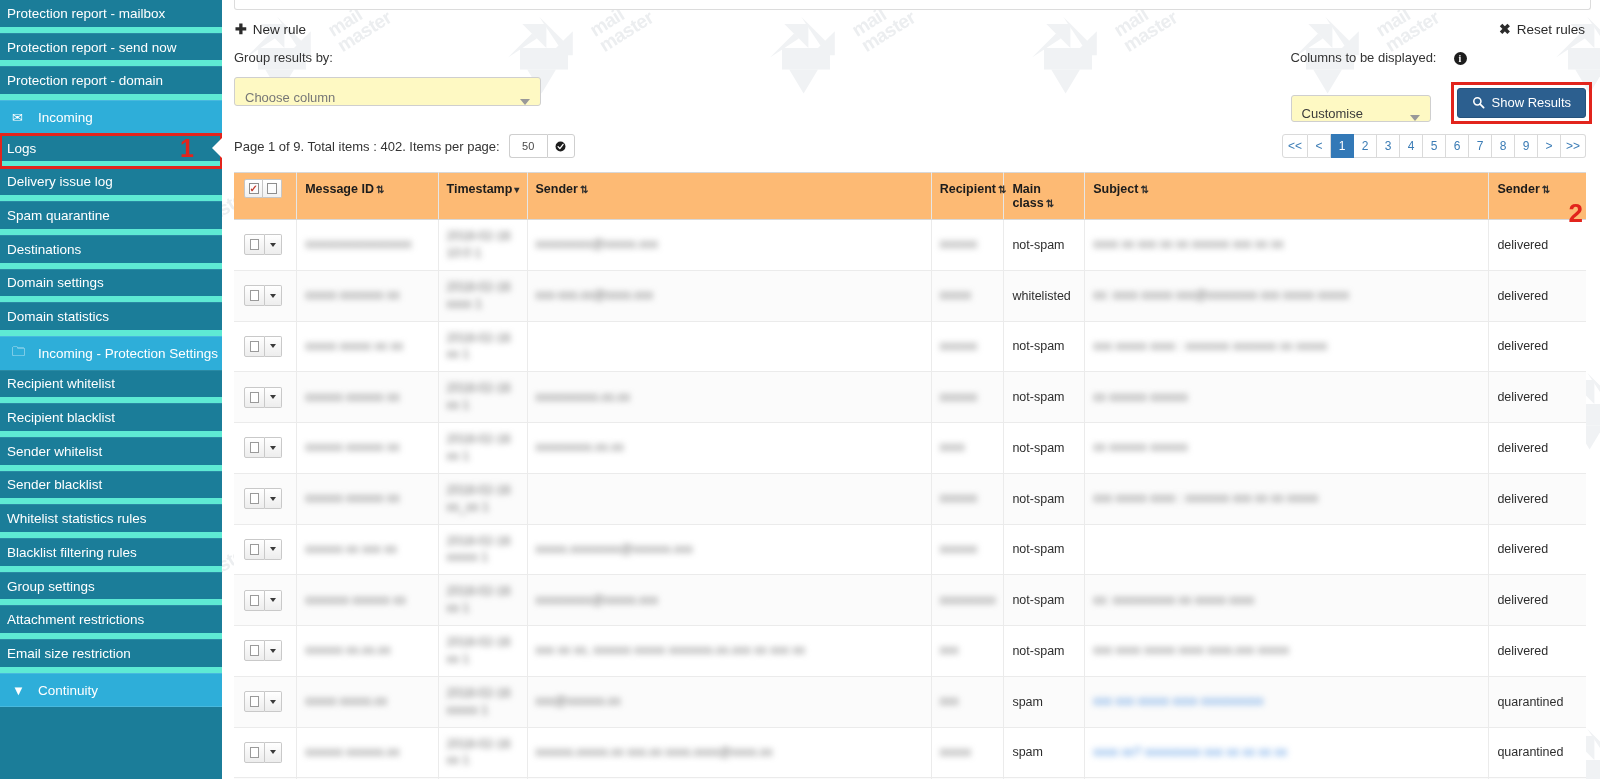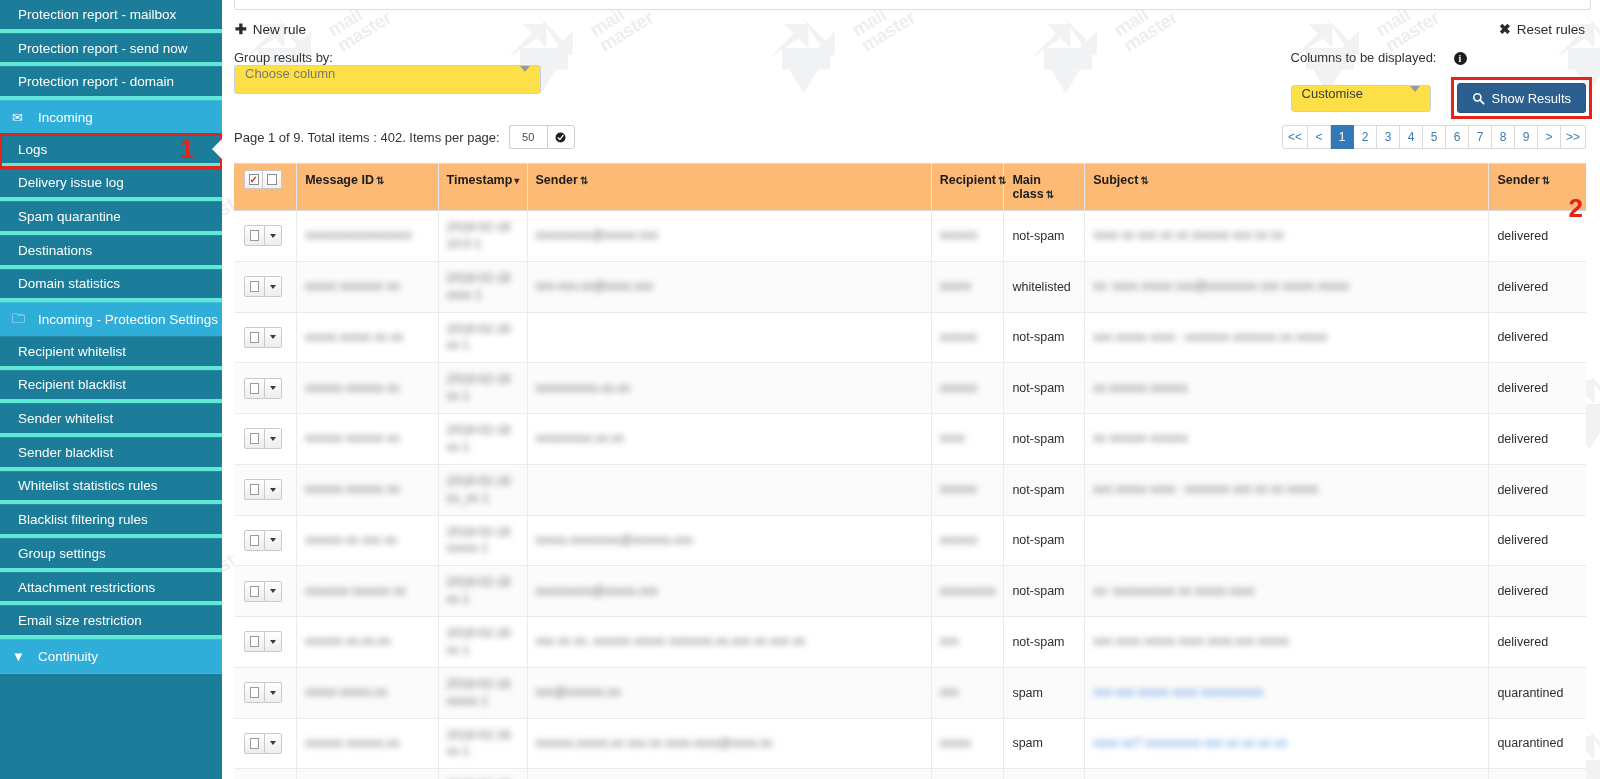--- a/index.html
+++ b/index.html
@@ -54,24 +54,24 @@
     background: #1b7d99;
     position: relative;
     z-index: 20;
     height: 779px;
     overflow: hidden;
   }
   .nav-item {
     height: 34.7px;
     display: flex;
     align-items: center;
-    padding-left: 18px;
+    padding-left: 7px;
     color: #ffffff;
     font-size: 13.5px;
-    border-bottom: 5px solid #5eead4;
+    border-bottom: 7px solid #5eead4;
     border-top: 1px solid #2a8aa4;
     margin-top: -1px;
     cursor: pointer;
     position: relative;
     white-space: nowrap;
   }
   .nav-item.group {
     background: #2eaed9;
     padding-left: 12px;
     border-bottom: 1px solid #48b9de;
@@ -161,28 +161,29 @@
   .group-block { display: flex; flex-direction: column; }
   .lbl {
     font-size: 13px;
     color: #343434;
   }
   .sel {
     width: 307px;
     height: 29px;
     border: 1px solid #cfcfcf;
     border-radius: 3px;
-    background: #fde047;
+    background: #fef9c3;
     display: flex;
-    align-items: flex-start;
+    align-items: flex-end;
     padding: 0 10px;
     font-size: 13px;
     color: #777;
     justify-content: space-between;
     cursor: pointer;
+    margin-top: 12px;
   }
   .sel .caret {
     width: 0; height: 0;
     border-left: 5px solid transparent;
     border-right: 5px solid transparent;
     border-top: 6px solid #999;
   }
   .sel.small { width: 140px; height: 27px; color: #3b3b3b; }
 
   .cols-block {
@@ -404,20 +405,23 @@
         <span class="edge-arrow"></span>
       </div>
       <div class="nav-item">
         <span>Delivery issue log</span>
       </div>
       <div class="nav-item">
         <span>Spam quarantine</span>
       </div>
       <div class="nav-item">
         <span>Destinations</span>
+      </div>
+      <div class="nav-item">
+        <span>Domain settings</span>
       </div>
       <div class="nav-item">
         <span>Domain statistics</span>
       </div>
       <div class="nav-item group">
         <span class="nav-ico">🗀</span>
         <span>Incoming - Protection Settings</span>
       </div>
       <div class="nav-item">
         <span>Recipient whitelist</span>

